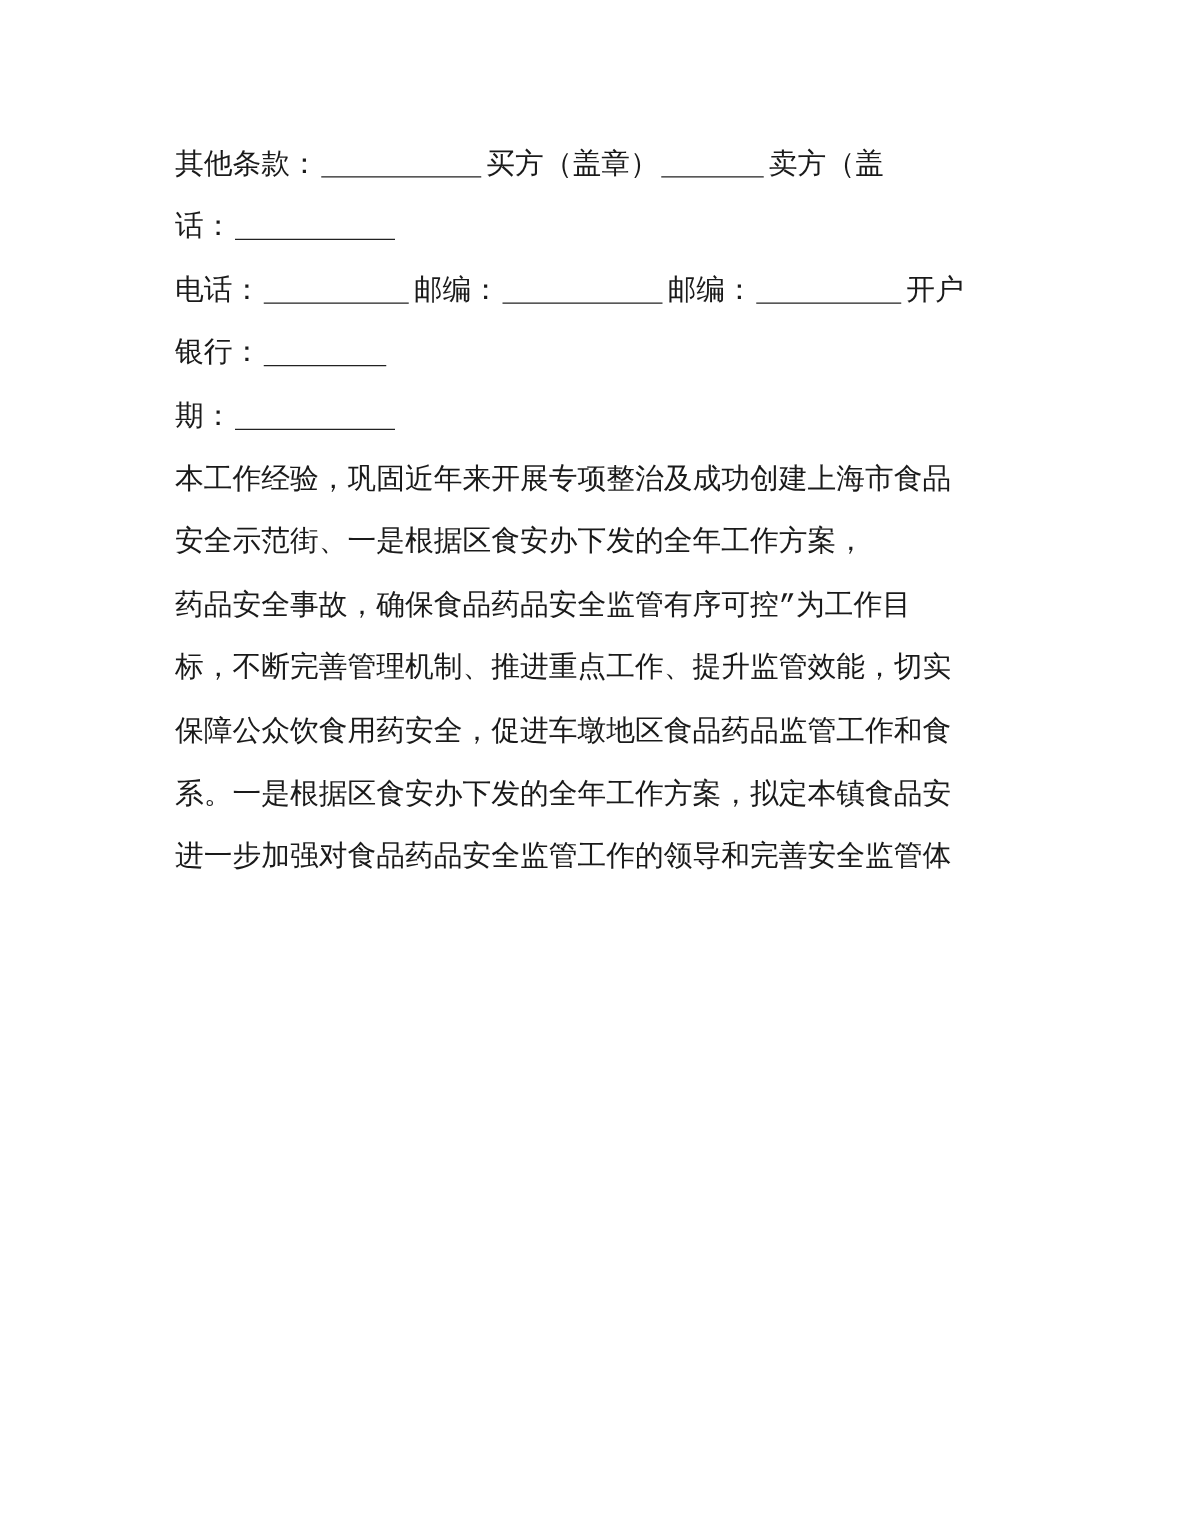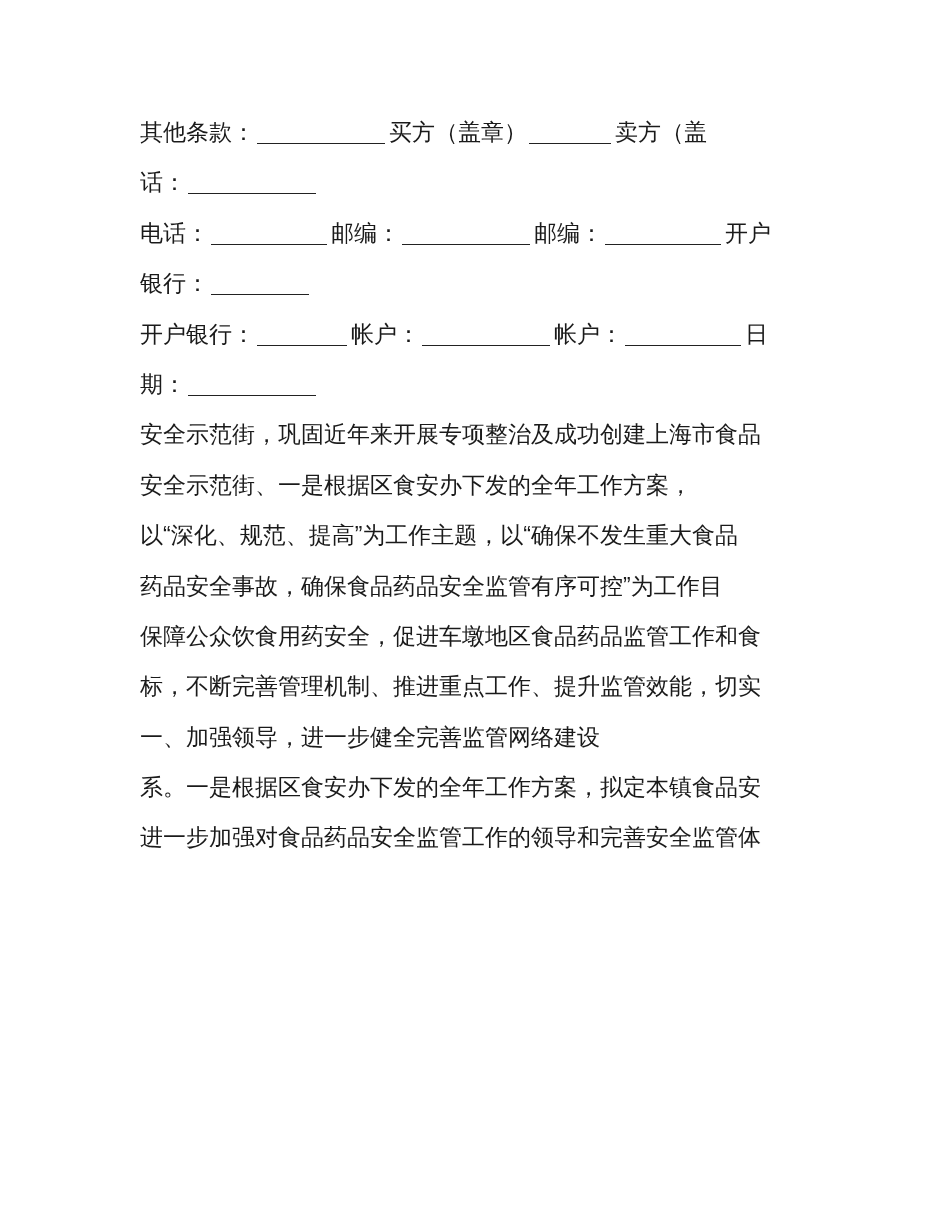--- a/index.html
+++ b/index.html
@@ -2,21 +2,21 @@
 <html><head>
   <meta charset="utf-8">
   <style>
     html, body { margin: 0; padding: 0; background: #ffffff; }
     body { width: 950px; height: 1229px; overflow: hidden; position: relative; }
     .page {
       position: absolute;
       left: 140px;
       top: 107px;
       width: 680px;
-      font-family: Liberation Sans, sans-serif;
+      font-family: Liberation Mono, monospace;
       font-size: 23px;
       color: #1a1a1a;
       line-height: 50.4px;
     }
     .line { white-space: nowrap; height: 50.4px; }
     .blank {
       display: inline-block;
       border-bottom: 1.5px solid #222;
       height: 22px;
       vertical-align: -4px;
@@ -45,32 +45,27 @@
   </div>
 
   <div class="line">
     <span>电话：</span><span class="blank w9"></span><span>邮编：</span><span class="blank w10"></span><span>邮编：</span><span class="blank w9"></span><span>开户</span>
   </div>
 
   <div class="line">
     <span>银行：</span><span class="blank w8"></span>
   </div>
 
-  <div class="line">
-    <span>开户银行：</span><span class="blank w7"></span><span>帐户：</span><span class="blank w10"></span><span>帐户：</span><span class="blank w9"></span><span>日</span>
-  </div>
 
   <div class="line">
     <span>期：</span><span class="blank w10"></span>
   </div>
 
 
-  <div class="line">安全示范街，巩固近年来开展专项整治及成功创建上海市食品</div>
+  <div class="line">本工作经验，巩固近年来开展专项整治及成功创建上海市食品</div>
   <div class="line">安全示范街、一是根据区食安办下发的全年工作方案，</div>
-  <div class="line">以“深化、规范、提高”为工作主题，以“确保不发生重大食品</div>
   <div class="line">药品安全事故，确保食品药品安全监管有序可控”为工作目</div>
+  <div class="line">标，不断完善管理机制、推进重点工作、提升监管效能，切实</div>
   <div class="line">保障公众饮食用药安全，促进车墩地区食品药品监管工作和食</div>
-  <div class="line">标，不断完善管理机制、推进重点工作、提升监管效能，切实</div>
-  <div class="line">一、加强领导，进一步健全完善监管网络建设</div>
   <div class="line">系。一是根据区食安办下发的全年工作方案，拟定本镇食品安</div>
   <div class="line">进一步加强对食品药品安全监管工作的领导和完善安全监管体</div>
 
 </div>
 
 </body></html>

